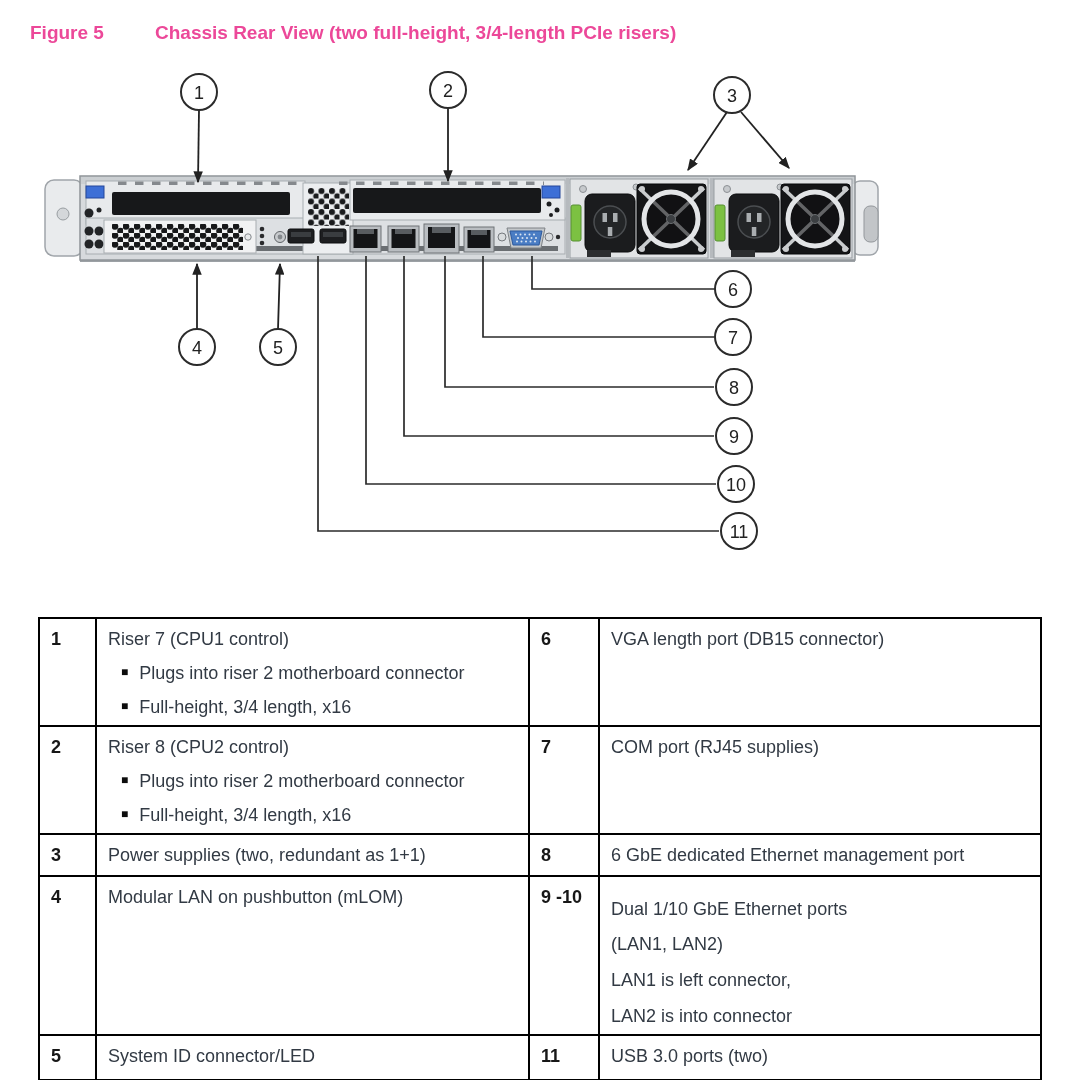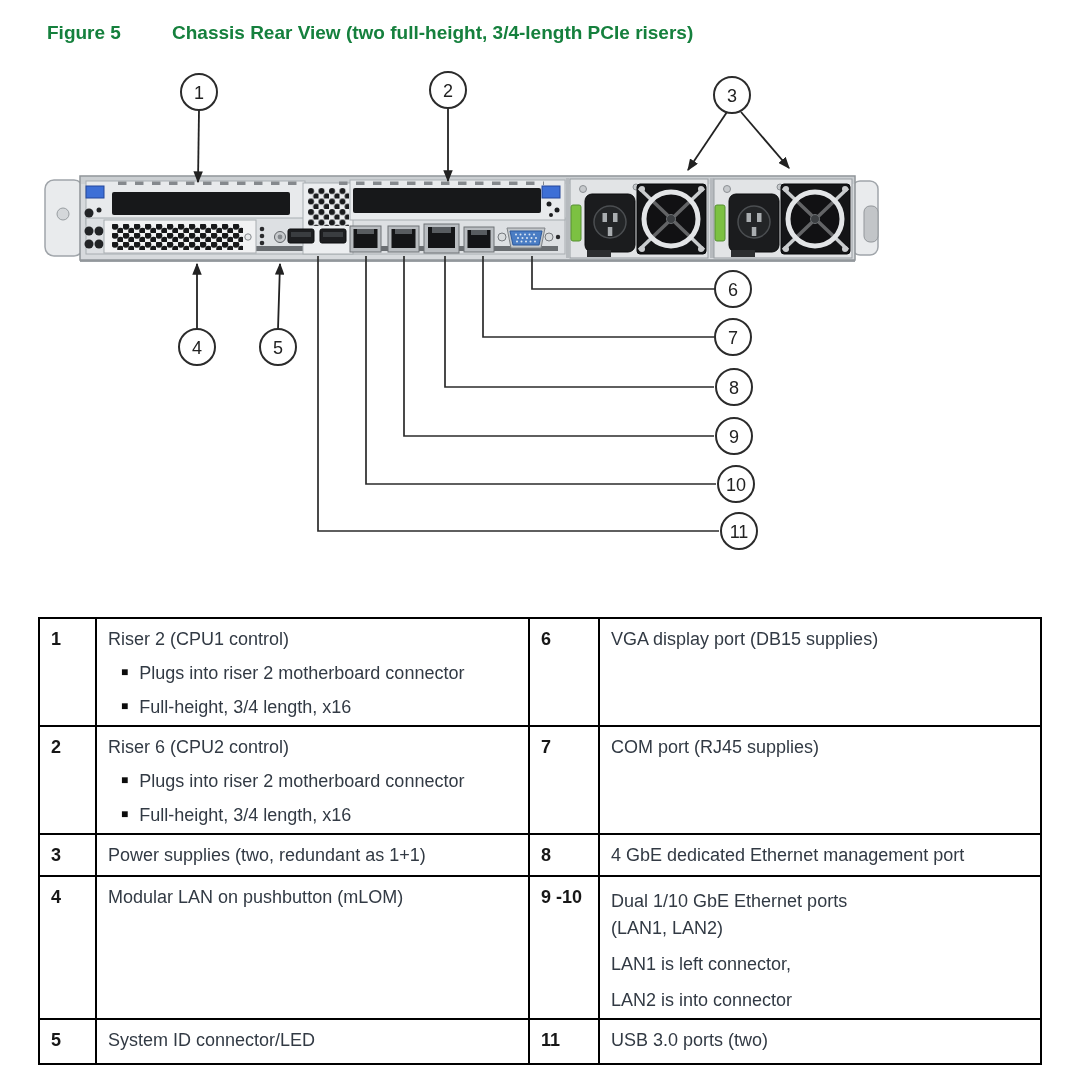--- a/index.html
+++ b/index.html
@@ -1,33 +1,33 @@
 <!DOCTYPE html>
 <html><head>
 <meta charset="utf-8">
 <style>
   html,body{margin:0;padding:0;}
   body{
     width:1080px;height:1080px;background:#ffffff;position:relative;
     font-family:"Liberation Sans", sans-serif;color:#333b45;overflow:hidden;
   }
-  .caption{position:absolute;top:22px;left:47px;font-size:19px;font-weight:bold;color:#15803d;white-space:nowrap;}
+  .caption{position:absolute;top:22px;left:30px;font-size:19px;font-weight:bold;color:#ec4899;white-space:nowrap;}
   .caption .fig-label{display:inline-block;width:125px;}
   .diagram{position:absolute;top:0;left:0;}
 
   table.legend{
     position:absolute;left:38px;top:617px;width:1002px;
     border-collapse:collapse;table-layout:fixed;
     font-size:18px;line-height:1.28;color:#323a44;
   }
   table.legend td{border:2px solid #000;vertical-align:top;padding:9px 10px 6px 11px;}
   td.num{font-weight:bold;color:#171717;}
   .bullet-line{margin:11px 0 0 13px;display:flex;}
   .bullet{font-size:12px;line-height:1.8;color:#0c0c0c;flex:0 0 auto;margin-right:11px;}
-  .rline{margin-top:4px;}
+  .rline{margin-top:12px;}
   .rline.gap{margin-top:13px;}
   svg text{font-family:"Liberation Sans", sans-serif;}
 </style>
 </head>
 <body>
 
 <div class="caption">
   <span class="fig-label">Figure 5</span><span>Chassis Rear View (two full-height, 3/4-length PCIe risers)</span>
 </div>
 
@@ -288,54 +288,54 @@
   <colgroup>
       <col style="width:57px">
       <col style="width:433px">
       <col style="width:70px">
       <col style="width:442px">
     </colgroup>
   <tbody>
     <tr style="height:106px">
       <td class="num"><span>1</span></td>
       <td>
-        <div>Riser 2 (CPU1 control)</div>
+        <div>Riser 7 (CPU1 control)</div>
         <div class="bullet-line">
           <span class="bullet">■</span>
           <span>Plugs into riser 2 motherboard connector</span>
         </div>
         <div class="bullet-line">
           <span class="bullet">■</span>
           <span>Full-height, 3/4 length, x16</span>
         </div>
       </td>
       <td class="num"><span>6</span></td>
-      <td><span>VGA display port (DB15 supplies)</span></td>
+      <td><span>VGA length port (DB15 connector)</span></td>
     </tr>
     <tr style="height:107px">
       <td class="num"><span>2</span></td>
       <td>
-        <div>Riser 6 (CPU2 control)</div>
+        <div>Riser 8 (CPU2 control)</div>
         <div class="bullet-line">
           <span class="bullet">■</span>
           <span>Plugs into riser 2 motherboard connector</span>
         </div>
         <div class="bullet-line">
           <span class="bullet">■</span>
           <span>Full-height, 3/4 length, x16</span>
         </div>
       </td>
       <td class="num"><span>7</span></td>
       <td><span>COM port (RJ45 supplies)</span></td>
     </tr>
     <tr style="height:42px">
       <td class="num"><span>3</span></td>
       <td><span>Power supplies (two, redundant as 1+1)</span></td>
       <td class="num"><span>8</span></td>
-      <td><span>4 GbE dedicated Ethernet management port</span></td>
+      <td><span>6 GbE dedicated Ethernet management port</span></td>
     </tr>
     <tr style="height:130px">
       <td class="num"><span>4</span></td>
       <td><span>Modular LAN on pushbutton (mLOM)</span></td>
       <td class="num"><span>9 -10</span></td>
       <td>
         <div class="rline">Dual 1/10 GbE Ethernet ports</div>
         <div class="rline">(LAN1, LAN2)</div>
         <div class="rline gap">LAN1 is left connector,</div>
         <div class="rline gap">LAN2 is into connector</div>

